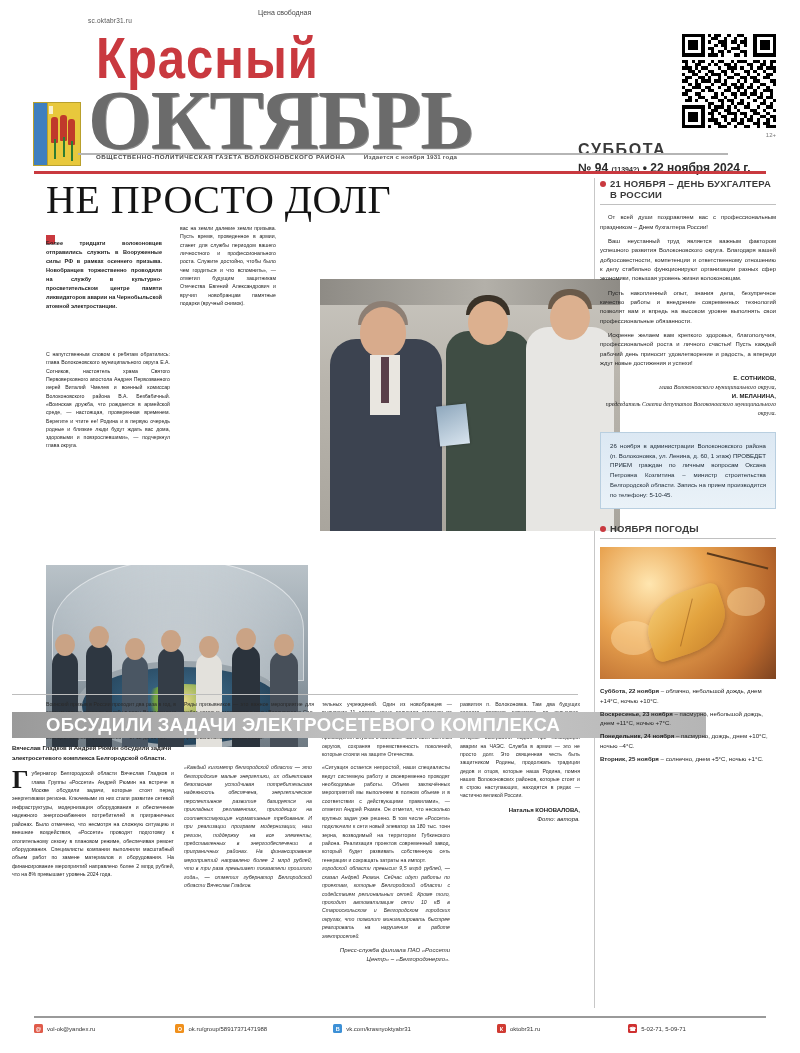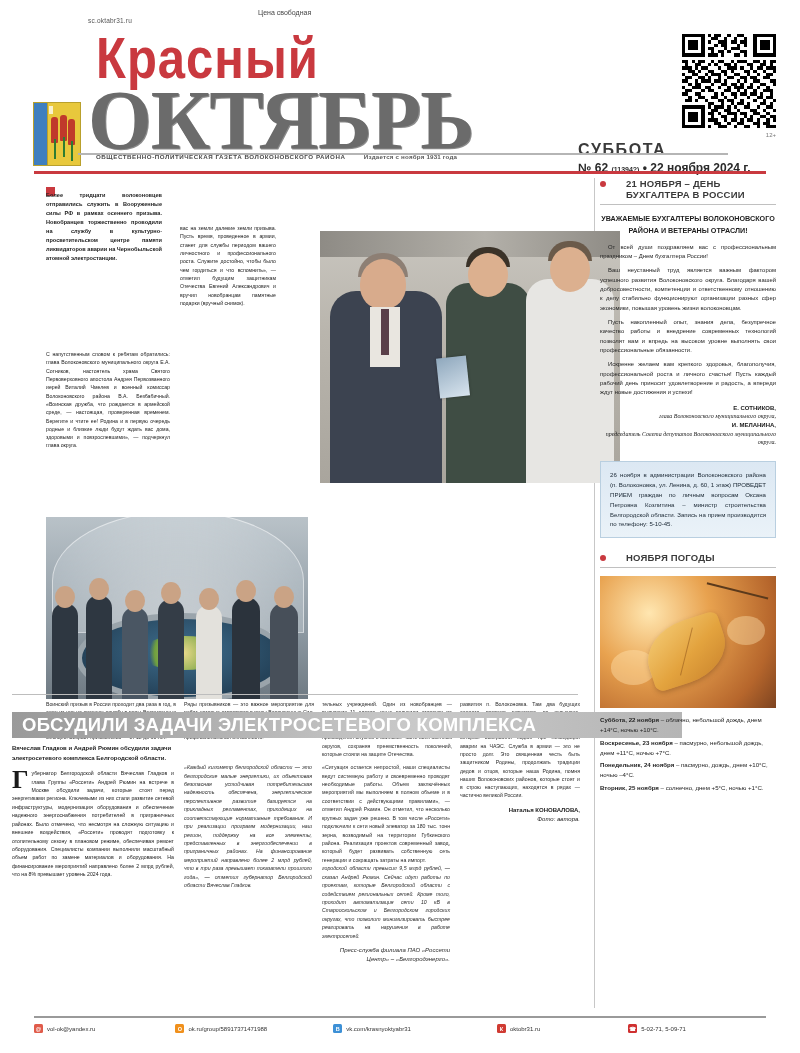--- a/index.html
+++ b/index.html
@@ -123,35 +123,35 @@
   .a1cols .c{float:left;width:130px;margin-right:8px;font-size:5.2px;line-height:1.6;text-align:justify;color:#2a2a2a;}
   .a1cols .c.last{width:120px;margin-right:0;}
   .byline{text-align:right;font-style:italic;font-size:6px;line-height:1.5;margin-top:6px;color:#222;}
   .byline b{font-style:normal;}
 
   .hr-thin{position:absolute;left:12px;top:694px;width:566px;height:1px;background:#bdbdbd;}
 
   
   .band{position:absolute;left:12px;top:712px;width:670px;height:26px;
     background:linear-gradient(90deg,#9a9a9a,#c9c9c9 60%,#b5b5b5);
-    display:flex;align-items:center;}
+    display:flex;align-items:center;padding-left:24px;}
   .band h2{margin:0;padding-left:10px;font-size:18.5px;font-weight:bold;color:#ffffff;letter-spacing:.3px;}
 
   .art2{position:absolute;left:12px;top:744px;width:566px;}
   .a2lead{width:162px;float:left;font-size:6px;font-weight:bold;line-height:1.6;color:#222;}
   .a2drop{float:left;width:162px;clear:left;margin-top:6px;font-size:5.2px;line-height:1.62;text-align:justify;}
   .a2col{float:left;width:128px;margin-left:10px;font-size:5.2px;line-height:1.62;text-align:justify;font-style:italic;color:#2b2b2b;}
   .a2col.plain{font-style:normal;}
   .credit{clear:both;text-align:right;font-style:italic;font-size:6px;line-height:1.5;padding-top:6px;}
 
   .dropcap{float:left;font-family:"Liberation Serif",serif;font-size:26px;line-height:20px;font-weight:bold;
     padding:1px 3px 0 0;color:#1a1a1a;}
 
   
-  .rubric{display:flex;align-items:flex-start;gap:20px;margin-bottom:3px;}
+  .rubric{display:flex;align-items:flex-start;gap:4px;margin-bottom:3px;}
   .dot{width:6px;height:6px;border-radius:50%;background:#c9393f;margin-top:3px;flex:0 0 auto;}
   .rubric h3{margin:0;font-size:9.5px;font-weight:bold;color:#3a3a3a;line-height:1.18;letter-spacing:.2px;}
   .rub-rule{width:176px;height:1px;background:#c0c0c0;margin:4px 0 8px;}
 
   .cong-head{text-align:center;font-size:7.2px;font-weight:bold;line-height:1.55;color:#1d1d1d;margin-bottom:7px;}
   .cong-body{font-size:5.9px;line-height:1.58;text-align:justify;color:#242424;}
   .cong-body p{margin:0 0 5px;text-indent:8px;}
   .sign{margin-top:6px;text-align:right;font-size:6px;line-height:1.45;}
   .sign .nm{font-weight:bold;font-style:normal;}
   .sign .ro{font-style:italic;font-family:"Liberation Serif",serif;}
@@ -430,33 +430,34 @@
           <rect x="23" y="28" width="1" height="1"></rect>
             <rect x="26" y="28" width="3" height="1"></rect>
         </g>
       </svg>
     </div>
     <div class="age">12+</div>
 
     <div class="issue">
       <div class="dow">СУББОТА</div>
       <div class="num">
-        <span>№ 62</span>
+        <span>№ 94</span>
         <small>(11394?)</small>
         <span>• 22 ноября 2024 г.</span>
       </div>
     </div>
   </div>
 
   <div class="rule-gray"></div>
   <div class="rule-red"></div>
   <div class="vdivider"></div>
 
   <div class="col-left">
 
+    <h1 class="headline1">НЕ ПРОСТО ДОЛГ</h1>
 
     <div class="art1">
       <div class="lead">Более тридцати волоконовцев отправились служить в Вооруженные силы РФ в рамках осеннего призыва. Новобранцев торжественно проводили на службу в культурно-просветительском центре памяти ликвидаторов аварии на Чернобыльской атомной электростанции.</div>
       <div class="sqbullet"></div>
 
       <div class="photo photo1">
         <div class="p1-wall"></div>
         <div class="p1-banner"></div>
         <div class="p1-man">
           <div class="hair"></div>
@@ -546,21 +547,20 @@
   </div>
 
   <div class="col-right">
 
     <div class="rubric">
       <span class="dot"></span>
       <h3>21 НОЯБРЯ – ДЕНЬ БУХГАЛТЕРА В РОССИИ</h3>
     </div>
     <div class="rub-rule"></div>
 
-    <div class="cong-head">УВАЖАЕМЫЕ БУХГАЛТЕРЫ ВОЛОКОНОВСКОГО РАЙОНА И ВЕТЕРАНЫ ОТРАСЛИ!</div>
     <div class="cong-body">
       <p>От всей души поздравляем вас с профессиональным праздником – Днем бухгалтера России!</p>
       <p>Ваш неустанный труд является важным фактором успешного развития Волоконовского округа. Благодаря вашей добросовестности, компетенции и ответственному отношению к делу стабильно функционируют организации разных сфер экономики, повышая уровень жизни волоконовцам.</p>
       <p>Пусть накопленный опыт, знания дела, безупречное качество работы и внедрение современных технологий позволят вам и впредь на высоком уровне выполнять свои профессиональные обязанности.</p>
       <p>Искренне желаем вам крепкого здоровья, благополучия, профессиональной роста и личного счастья! Пусть каждый рабочий день приносит удовлетворение и радость, а впереди ждут новые достижения и успехи!</p>
     </div>
     <div class="sign">
       <div class="nm">Е. СОТНИКОВ,</div>
       <div class="ro">глава Волоконовского муниципального округа,</div>
       <div class="nm">И. МЕЛАНИНА,</div>

